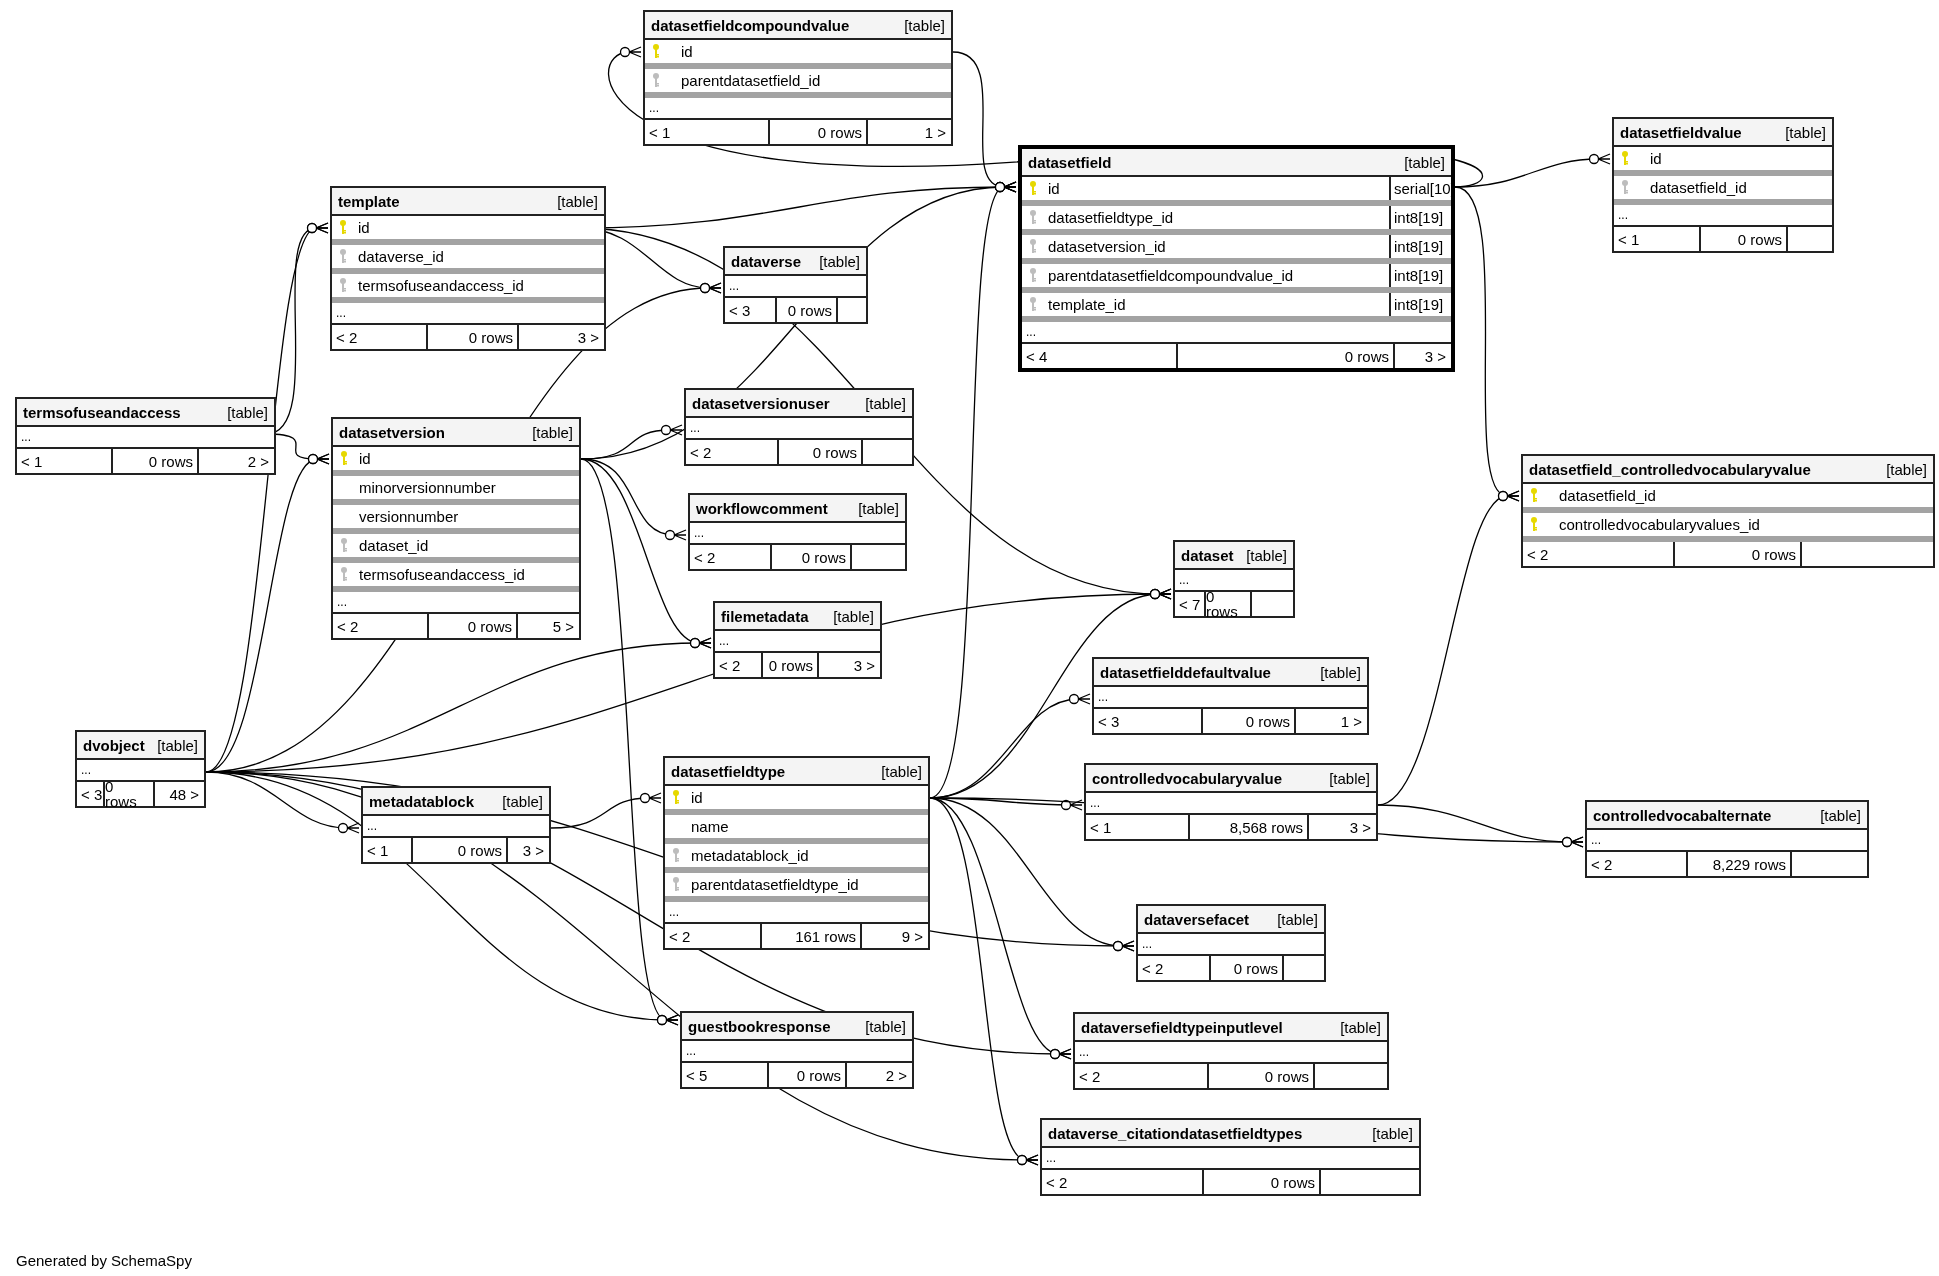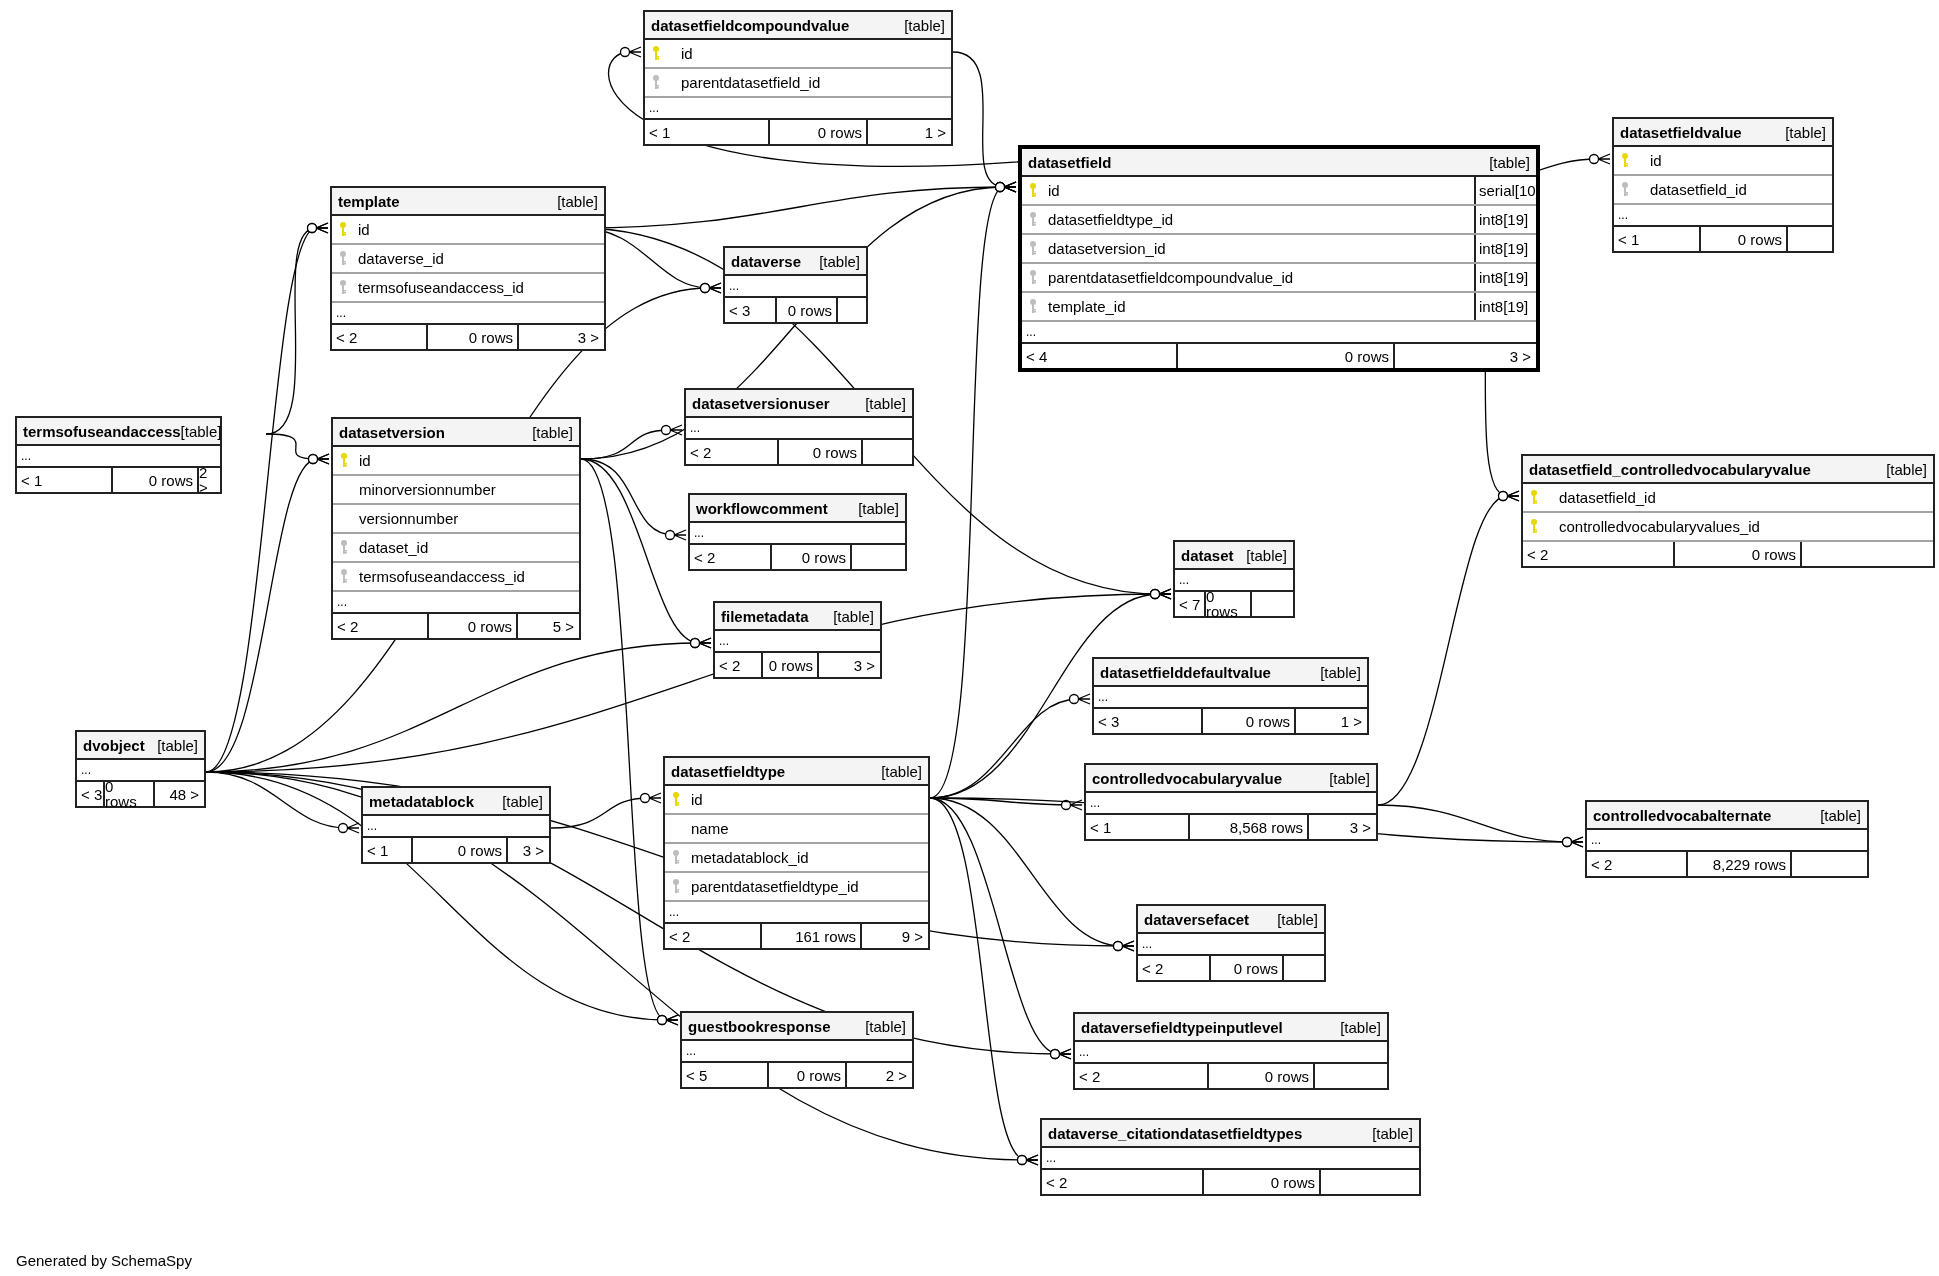--- a/index.html
+++ b/index.html
@@ -8,21 +8,21 @@
   #edges { position: absolute; left: 0; top: 0; width: 1939px; height: 1276px; pointer-events: none; }
   #edges path { fill: none; stroke: #000; stroke-width: 1.3; }
   #edges circle { fill: #fff; stroke: #000; stroke-width: 1.3; }
   .tbl { position: absolute; background: #fff; border: 2px solid #222; box-sizing: border-box;
          font-size: 15px; line-height: 1; }
   .tbl.focus { border-width: 4px; border-color: #000; }
   .tbl .hdr { display: flex; justify-content: space-between; align-items: center;
               background: #f4f4f4; height: 28px; padding: 0 6px; box-sizing: border-box;
               border-bottom: 2px solid #222; }
   .tbl .hdr .name { font-weight: bold; }
-  .tbl .row { display: flex; align-items: center; height: 29px; border-bottom: 2px solid #a3a3a3; box-sizing: border-box; justify-content: center; }
+  .tbl .row { display: flex; align-items: center; height: 29px; border-bottom: 6px solid #a3a3a3; box-sizing: border-box; justify-content: center; }
   .tbl .row .col { flex: 1; display: flex; align-items: center; height: 100%; padding-left: 6px; }
   .tbl .row .type { width: 62px; border-left: 2px solid #222; height: 100%; display: flex; align-items: center; padding-left: 3px; box-sizing: border-box; }
   .tbl .key { width: 10px; display: inline-block; margin-right: 10px; font-size: 14px; text-align: center; }
   .tbl .key.pk { color: #e6d800; }
   .tbl .key.fk { color: #bdbdbd; }
   .tbl .key.none { visibility: hidden; }
   .tbl.wide-key .key { margin-right: 20px; }
   .tbl .more { height: 22px; border-bottom: 2px solid #222; padding-left: 4px; box-sizing: border-box; font-size: 12px; display:flex; align-items:center; }
   .tbl .foot { display: flex; height: 24px; }
   .tbl .foot span { display: flex; align-items: center; box-sizing: border-box; height: 100%; }
@@ -170,21 +170,21 @@
           <span>parentdatasetfield_id</span>
         </div>
       </div>
       <div class="more">...</div>
       <div class="foot">
         <span class="parents" style="width: 125px;">&lt; 1</span>
         <span class="rows" style="width: 98px;">0 rows</span>
         <span class="children" style="flex: 1 1 0%;">1 &gt;</span>
       </div>
     </div>
-    <div class="tbl focus" style="left: 1018px; top: 145px; width: 522px;">
+    <div class="tbl focus" style="left: 1018px; top: 145px; width: 437px;">
       <div class="hdr">
         <span class="name">datasetfield</span>
         <span>[table]</span>
       </div>
       <div class="row">
         <div class="col">
           <span class="key pk"><svg width="8" height="16" viewBox="0 0 8 16">
               <circle cx="4" cy="4" r="3" fill="currentColor"></circle>
               <rect x="3" y="6" width="2" height="9" fill="currentColor"></rect>
               <rect x="5" y="11" width="2" height="1.5" fill="currentColor"></rect>
@@ -333,21 +333,21 @@
         <span class="name">dataverse</span>
         <span>[table]</span>
       </div>
       <div class="more">...</div>
       <div class="foot">
         <span class="parents" style="width: 52px;">&lt; 3</span>
         <span class="rows" style="width: 61px;">0 rows</span>
         <span class="children" style="flex: 1 1 0%;"></span>
       </div>
     </div>
-    <div class="tbl" style="left: 15px; top: 416px; width: 207px;">
+    <div class="tbl" style="left: 15px; top: 397px; width: 261px;">
       <div class="hdr">
         <span class="name">termsofuseandaccess</span>
         <span>[table]</span>
       </div>
       <div class="more">...</div>
       <div class="foot">
         <span class="parents" style="width: 96px;">&lt; 1</span>
         <span class="rows" style="width: 86px;">0 rows</span>
         <span class="children" style="flex: 1 1 0%;">2 &gt;</span>
       </div>

